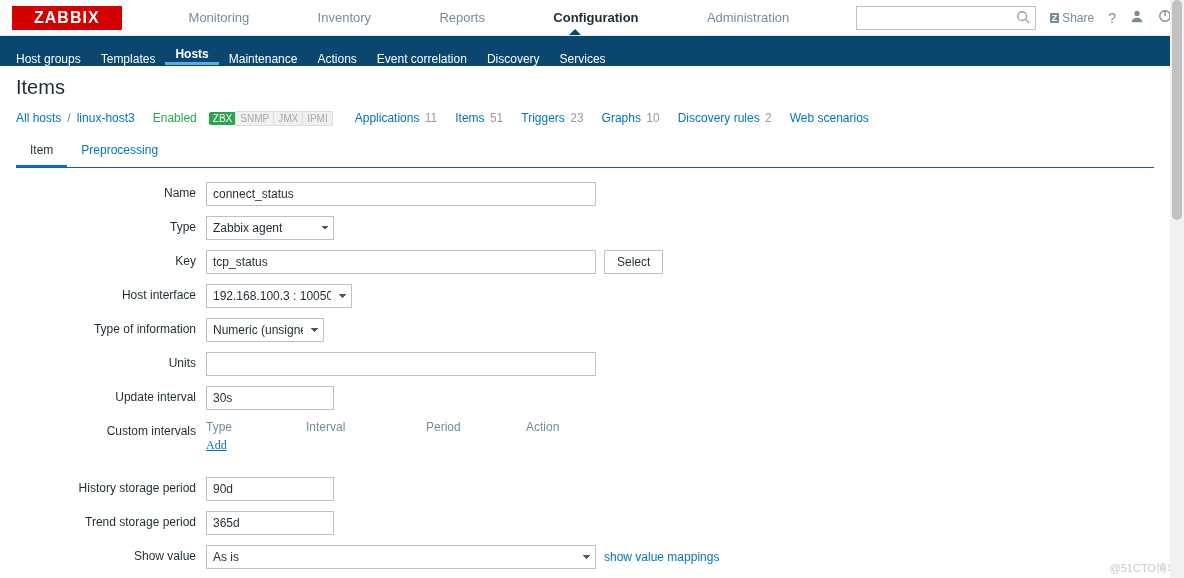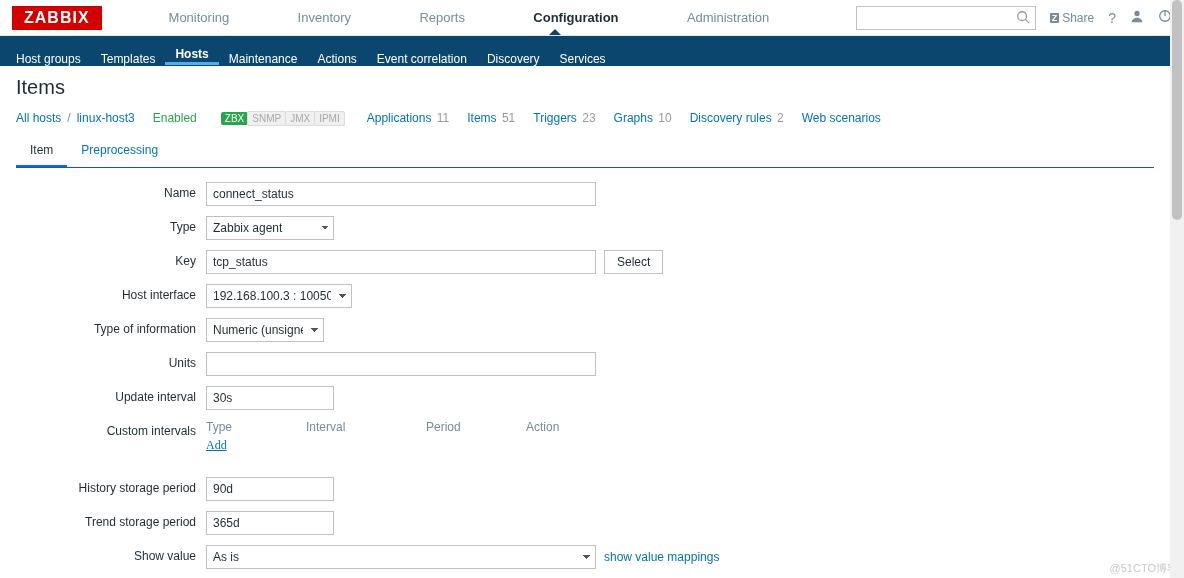--- a/index.html
+++ b/index.html
@@ -3,21 +3,21 @@
 <meta charset="utf-8">
 <style>
   * { box-sizing: border-box; margin: 0; padding: 0; }
   body { font-family: Arial, Helvetica, sans-serif; font-size: 12px; color: #1f2c33; background: #fff; }
   .page { width: 1184px; height: 578px; position: relative; overflow: hidden; }
   .scrollbar { position: absolute; right: 0; top: 0; width: 14px; height: 578px; background: #f1f1f1; }
   .scrollbar .thumb { position: absolute; top: 0; left: 2px; width: 10px; height: 220px; background: #c1c1c1; border-radius: 5px; }
 
   
   .topbar { height: 36px; background: #fff; display: flex; align-items: center; padding: 0 12px; border-bottom: 1px solid #e6e6e6; }
-  .logo { background: #d40000; color: #fff; font-weight: bold; padding: 3px 12px; font-size: 16px; letter-spacing: 1px; margin-right: 14px; font-family: Arial; text-align: right; }
+  .logo { background: #d40000; color: #fff; font-weight: bold; padding: 3px 22px; font-size: 16px; letter-spacing: 1px; margin-right: 14px; font-family: Arial; text-align: right; }
   .topnav a { color: #768d99; text-decoration: none; margin: 12px 12px; font-size: 13px; cursor: pointer; padding-left: 41px; }
   .topnav a.active { color: #1f2c33; font-weight: 600; position: relative; text-align: center; }
   .topnav a.active::after { content: ""; position: absolute; bottom: -10px; left: 50%; transform: translateX(-50%); width: 0; height: 0; border-left: 6px solid transparent; border-right: 6px solid transparent; border-bottom: 6px solid #0a466e; }
   .topright { margin-left: auto; display: flex; align-items: center; gap: 14px; }
   .search-box { width: 180px; height: 24px; background: #f0f0f0; border: none; padding: 0 24px 0 8px; font-size: 12px; color: #768d99; }
   .search-wrap { position: relative; }
   .search-wrap .sicon { position: absolute; right: 6px; top: 4px; color: #999; }
   .share { color: #768d99; font-size: 12px; cursor: pointer; display: inline-flex; align-items: center; gap: 3px;}
   .share .zbadge { background: #768d99; color:#fff; font-size:9px; font-weight:bold; padding:0 2px; border-radius:1px;}
   .topicon { color: #768d99; cursor: pointer; font-size: 14px; }
@@ -26,21 +26,21 @@
   .subnav { height: 30px; background: #0a466e; display: flex; align-items: center; padding: 0 6px; }
   .subnav a { color: #fff; text-decoration: none; padding: 0 10px; font-size: 12px; line-height: 30px; height: 15px; display: inline-block; cursor: pointer; }
   .subnav a.active { font-weight: bold; border-bottom: 3px solid #4eaef0; height: 27px; line-height: 27px; padding-top: 3px; }
 
   
   .content { padding: 10px 16px; position: relative; width: 1170px; }
   h1 { font-size: 20px; font-weight: 500; color: #1f2c33; margin-bottom: 12px; }
   .breadcrumb-row { display: flex; align-items: center; gap: 6px; flex-wrap: wrap; margin-bottom: 10px; font-size: 12px; }
   .breadcrumb-row a { color: #0275b8; text-decoration: none; cursor: pointer; }
   .breadcrumb-row .sep { color: #768d99; }
-  .enabled { color: #2aa54c; margin-left: 12px; margin-right: 18px; }
+  .enabled { color: #2aa54c; margin-left: 12px; margin-right: 6px; }
   .badge { font-size: 10px; padding: 1px 4px; border-radius: 2px; margin-right: 0; }
   .badge.green { background: #2aa54c; color: #fff; }
   .badge.grey { background: #f0f0f0; color: #a8a8a8; border:1px solid #dcdcdc; margin-left:-1px; }
   .meta-links { margin-left: 16px; display: inline-flex; gap: 18px; }
   .meta-links a { color: #0275b8; text-decoration: none; cursor: pointer; }
   .meta-links a .cnt { color: #999; margin-left: 2px; }
 
   .tabs { border-bottom: 1px solid #1d4ed8; display: flex; gap: 0; }
   .tabs a { padding: 8px 14px; color: #0275b8; text-decoration: none; cursor: pointer; font-size: 12px; }
   .tabs a.active { color: #1f2c33; border-bottom: 2px solid #0275b8; }

